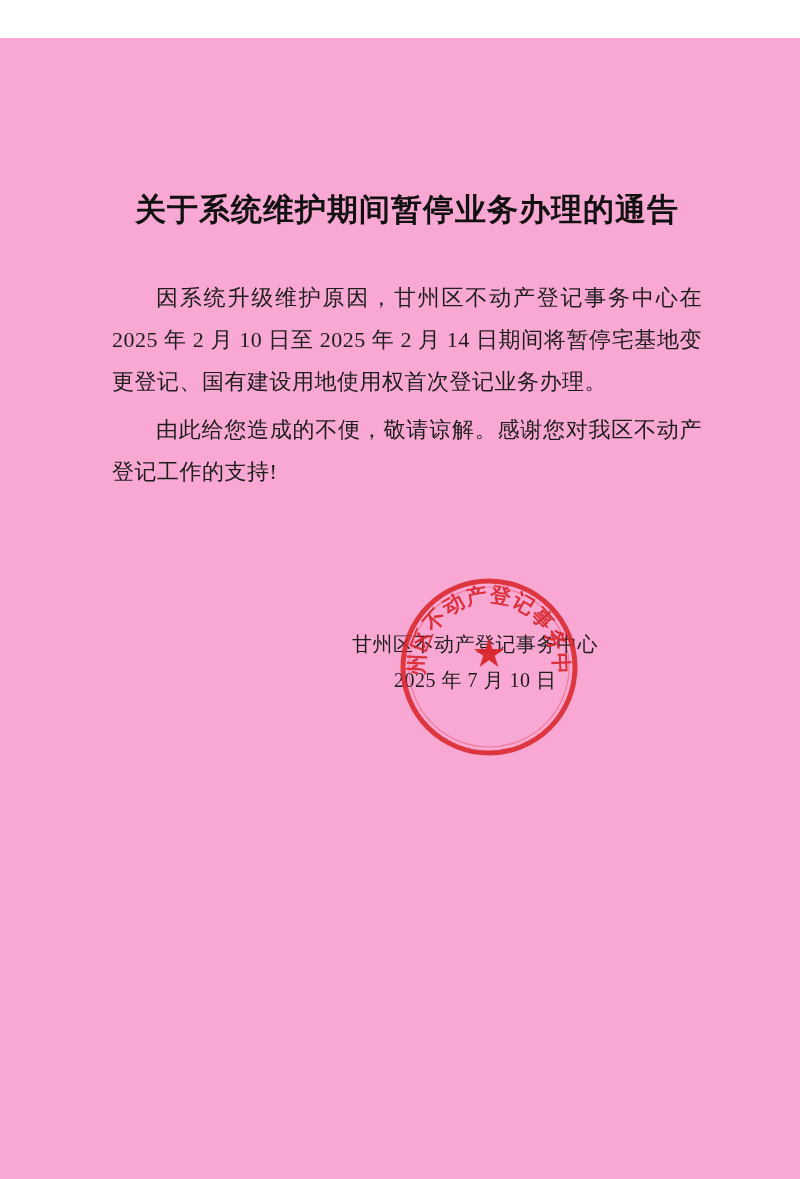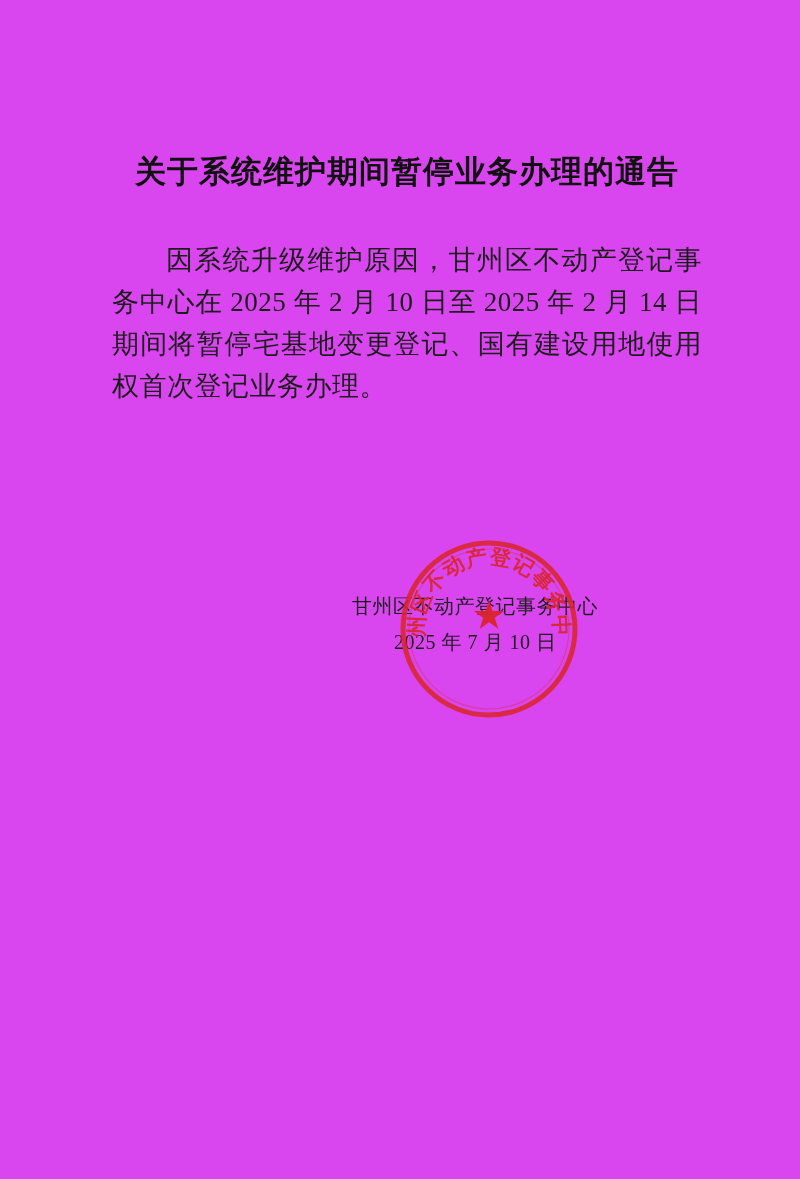--- a/index.html
+++ b/index.html
@@ -12,21 +12,22 @@
     height: 1179px;
     position: relative;
     font-family: "Liberation Serif", "DejaVu Serif", serif;
     color: #1a1a1a;
     overflow: hidden;
   }
 
   .page {
     position: absolute;
     inset: 0;
-    background: #d946ef;
+    background: #f9a8d4;
+    margin-top: 38px;
   }
 
   .doc-body {
     position: absolute;
     left: 112px;
     top: 150px;
     width: 590px;
   }
 
   .doc-title {
@@ -34,21 +35,21 @@
     font-size: 31px;
     font-weight: bold;
     letter-spacing: 1px;
     color: #111111;
     font-family: "Liberation Serif", "DejaVu Serif", serif;
     margin: 0 0 46px 0;
     line-height: 1.4;
   }
 
   .para {
-    font-size: 27px;
+    font-size: 22px;
     line-height: 42px;
     text-align: justify;
     text-justify: inter-ideograph;
     text-indent: 2em;
     margin: 0 0 6px 0;
     color: #1c1c1c;
     letter-spacing: 0.5px;
   }
 
   .signature-block {
@@ -91,20 +92,21 @@
 </head>
 <body>
 
 <div class="page">
 
   <div class="doc-body">
     <h1 class="doc-title">关于系统维护期间暂停业务办理的通告</h1>
 
     <p class="para">因系统升级维护原因，甘州区不动产登记事务中心在 2025 年 2 月 10 日至 2025 年 2 月 14 日期间将暂停宅基地变更登记、国有建设用地使用权首次登记业务办理。</p>
 
+    <p class="para">由此给您造成的不便，敬请谅解。感谢您对我区不动产登记工作的支持!</p>
   </div>
 
   <div class="signature-block">
     <div class="sig-line">甘州区不动产登记事务中心</div>
     <div class="sig-line sig-date">2025 年 7 月 10 日</div>
   </div>
 
   <div class="seal">
     <svg width="182" height="182" viewBox="0 0 182 182" xmlns="http://www.w3.org/2000/svg">
       <defs>

